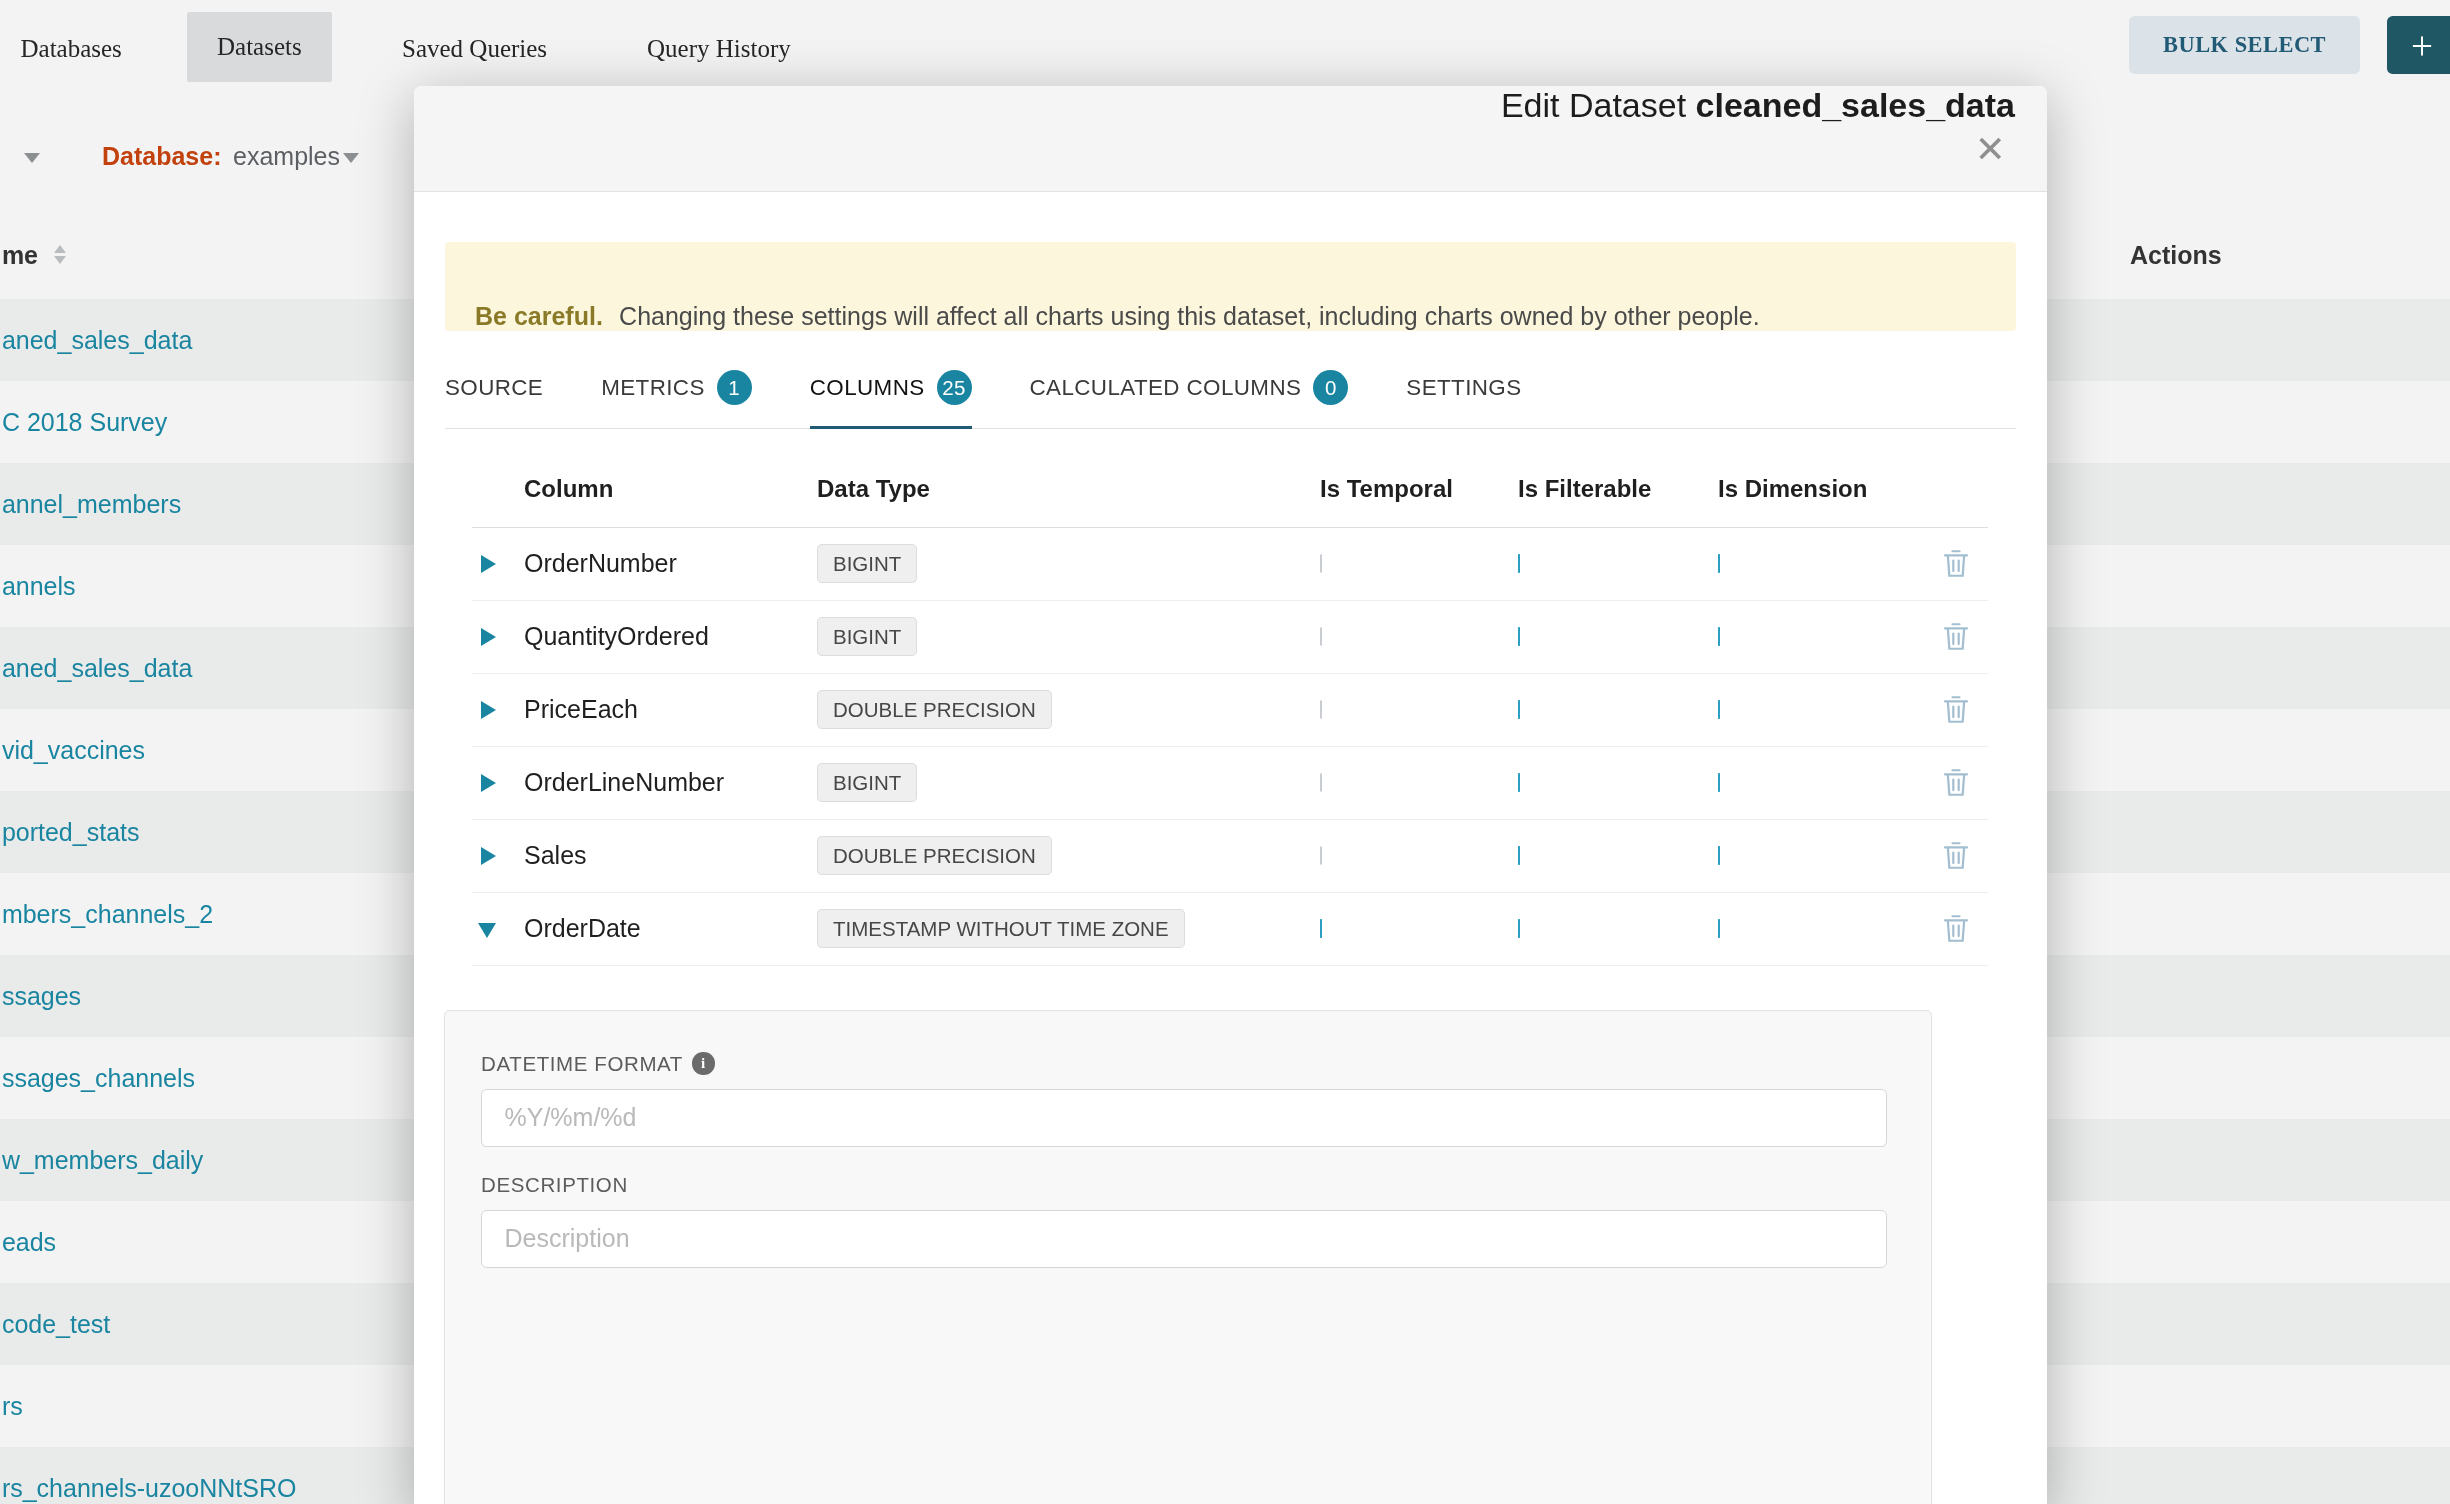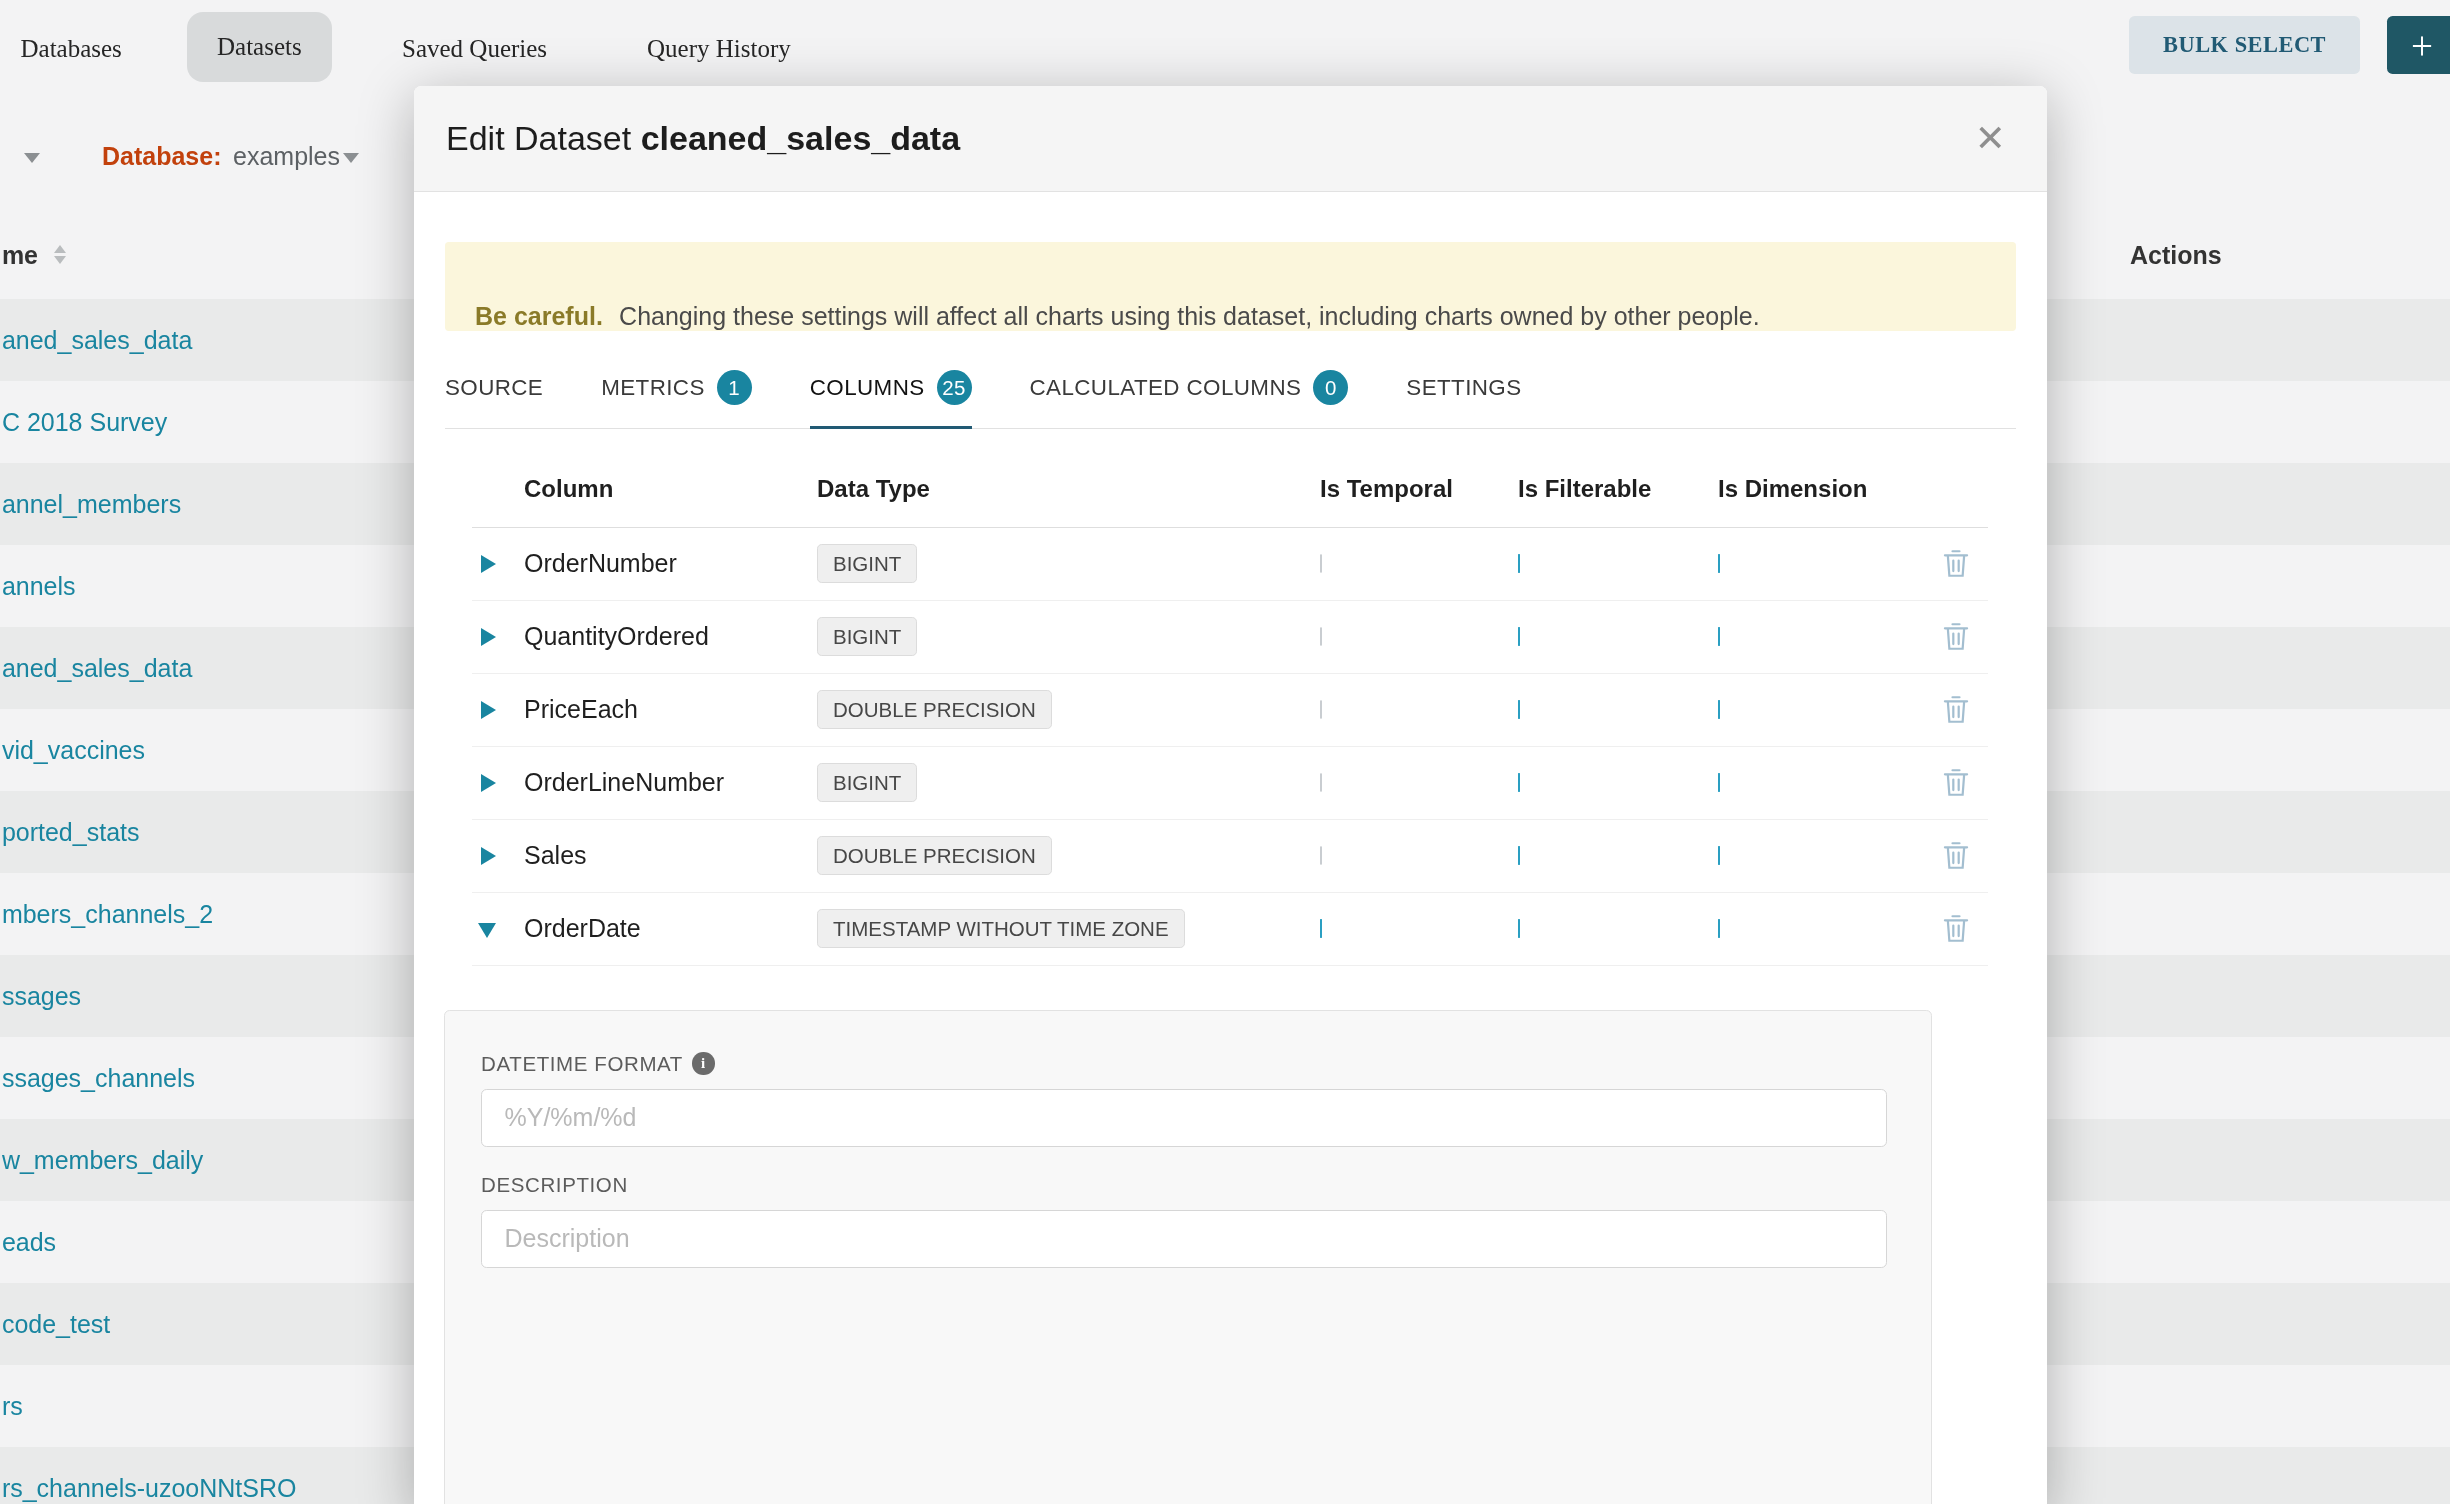--- a/index.html
+++ b/index.html
@@ -9,21 +9,21 @@
     background:var(--page-bg,#f3f3f4); color:#262626;
   }
 
   
   .topnav { position:absolute; top:0; left:0; width:100%; height:97px;font-family:Liberation Serif, serif; }
   .nav-item {
     position:absolute; top:0; height:97px; display:flex; align-items:center;
     font-size:25px; font-weight:500; color:#262626; cursor:pointer;
   }
   .nav-item.pill {
-    top:12px; height:70px; padding:0 30px; background:#d8dadb; border-radius:16px;
+    top:12px; height:70px; padding:0 30px; background:#d8dadb; border-radius:2px;
   }
   .nav-databases { left:20.5px; }
   .nav-datasets  { left:187px; }
   .nav-saved     { left:402px; }
   .nav-history   { left:647px; }
 
   .bulk-btn {
     position:absolute; top:16px; right:90px; height:58px; padding:0 34px;
     display:flex; align-items:center; background:#dce3e8; border-radius:5.6px;
     color:var(--dark,#215a74); font-size:22.4px; font-weight:700; letter-spacing:0.5px; cursor:pointer;
@@ -62,21 +62,21 @@
   .bg-row span { font-size:25px; color:var(--link,#1985a0); cursor:pointer; }
 
   
   .modal {
     position:absolute; left:414px; top:86px; width:1633px; height:1426px;
     background:#fff; border-radius:7.5px 7.5px 0 0;
     box-shadow:0 11.2px 56px rgba(0,0,0,.28);
   }
   .modal-header {
     height:106px; background:#f5f5f5; border-bottom:0.9px solid #e2e2e2;
-    border-radius:7.5px 7.5px 0 0; display:flex; align-items:center; padding:0 32px;
+    border-radius:7.5px 7.5px 0 0; display:flex; align-items:flex-end; padding:0 32px;flex-direction:column;
   }
   .modal-title { font-size:34px; color:#1d1d1d; font-weight:400; }
   .modal-title b { font-weight:700; }
   .modal-close {
     margin-left:auto; font-size:37px; color:#8f8f8f; cursor:pointer; line-height:1;
     padding:5.6px 9.3px;
   }
   .modal-body { padding:0 31px; }
 
   .banner {

